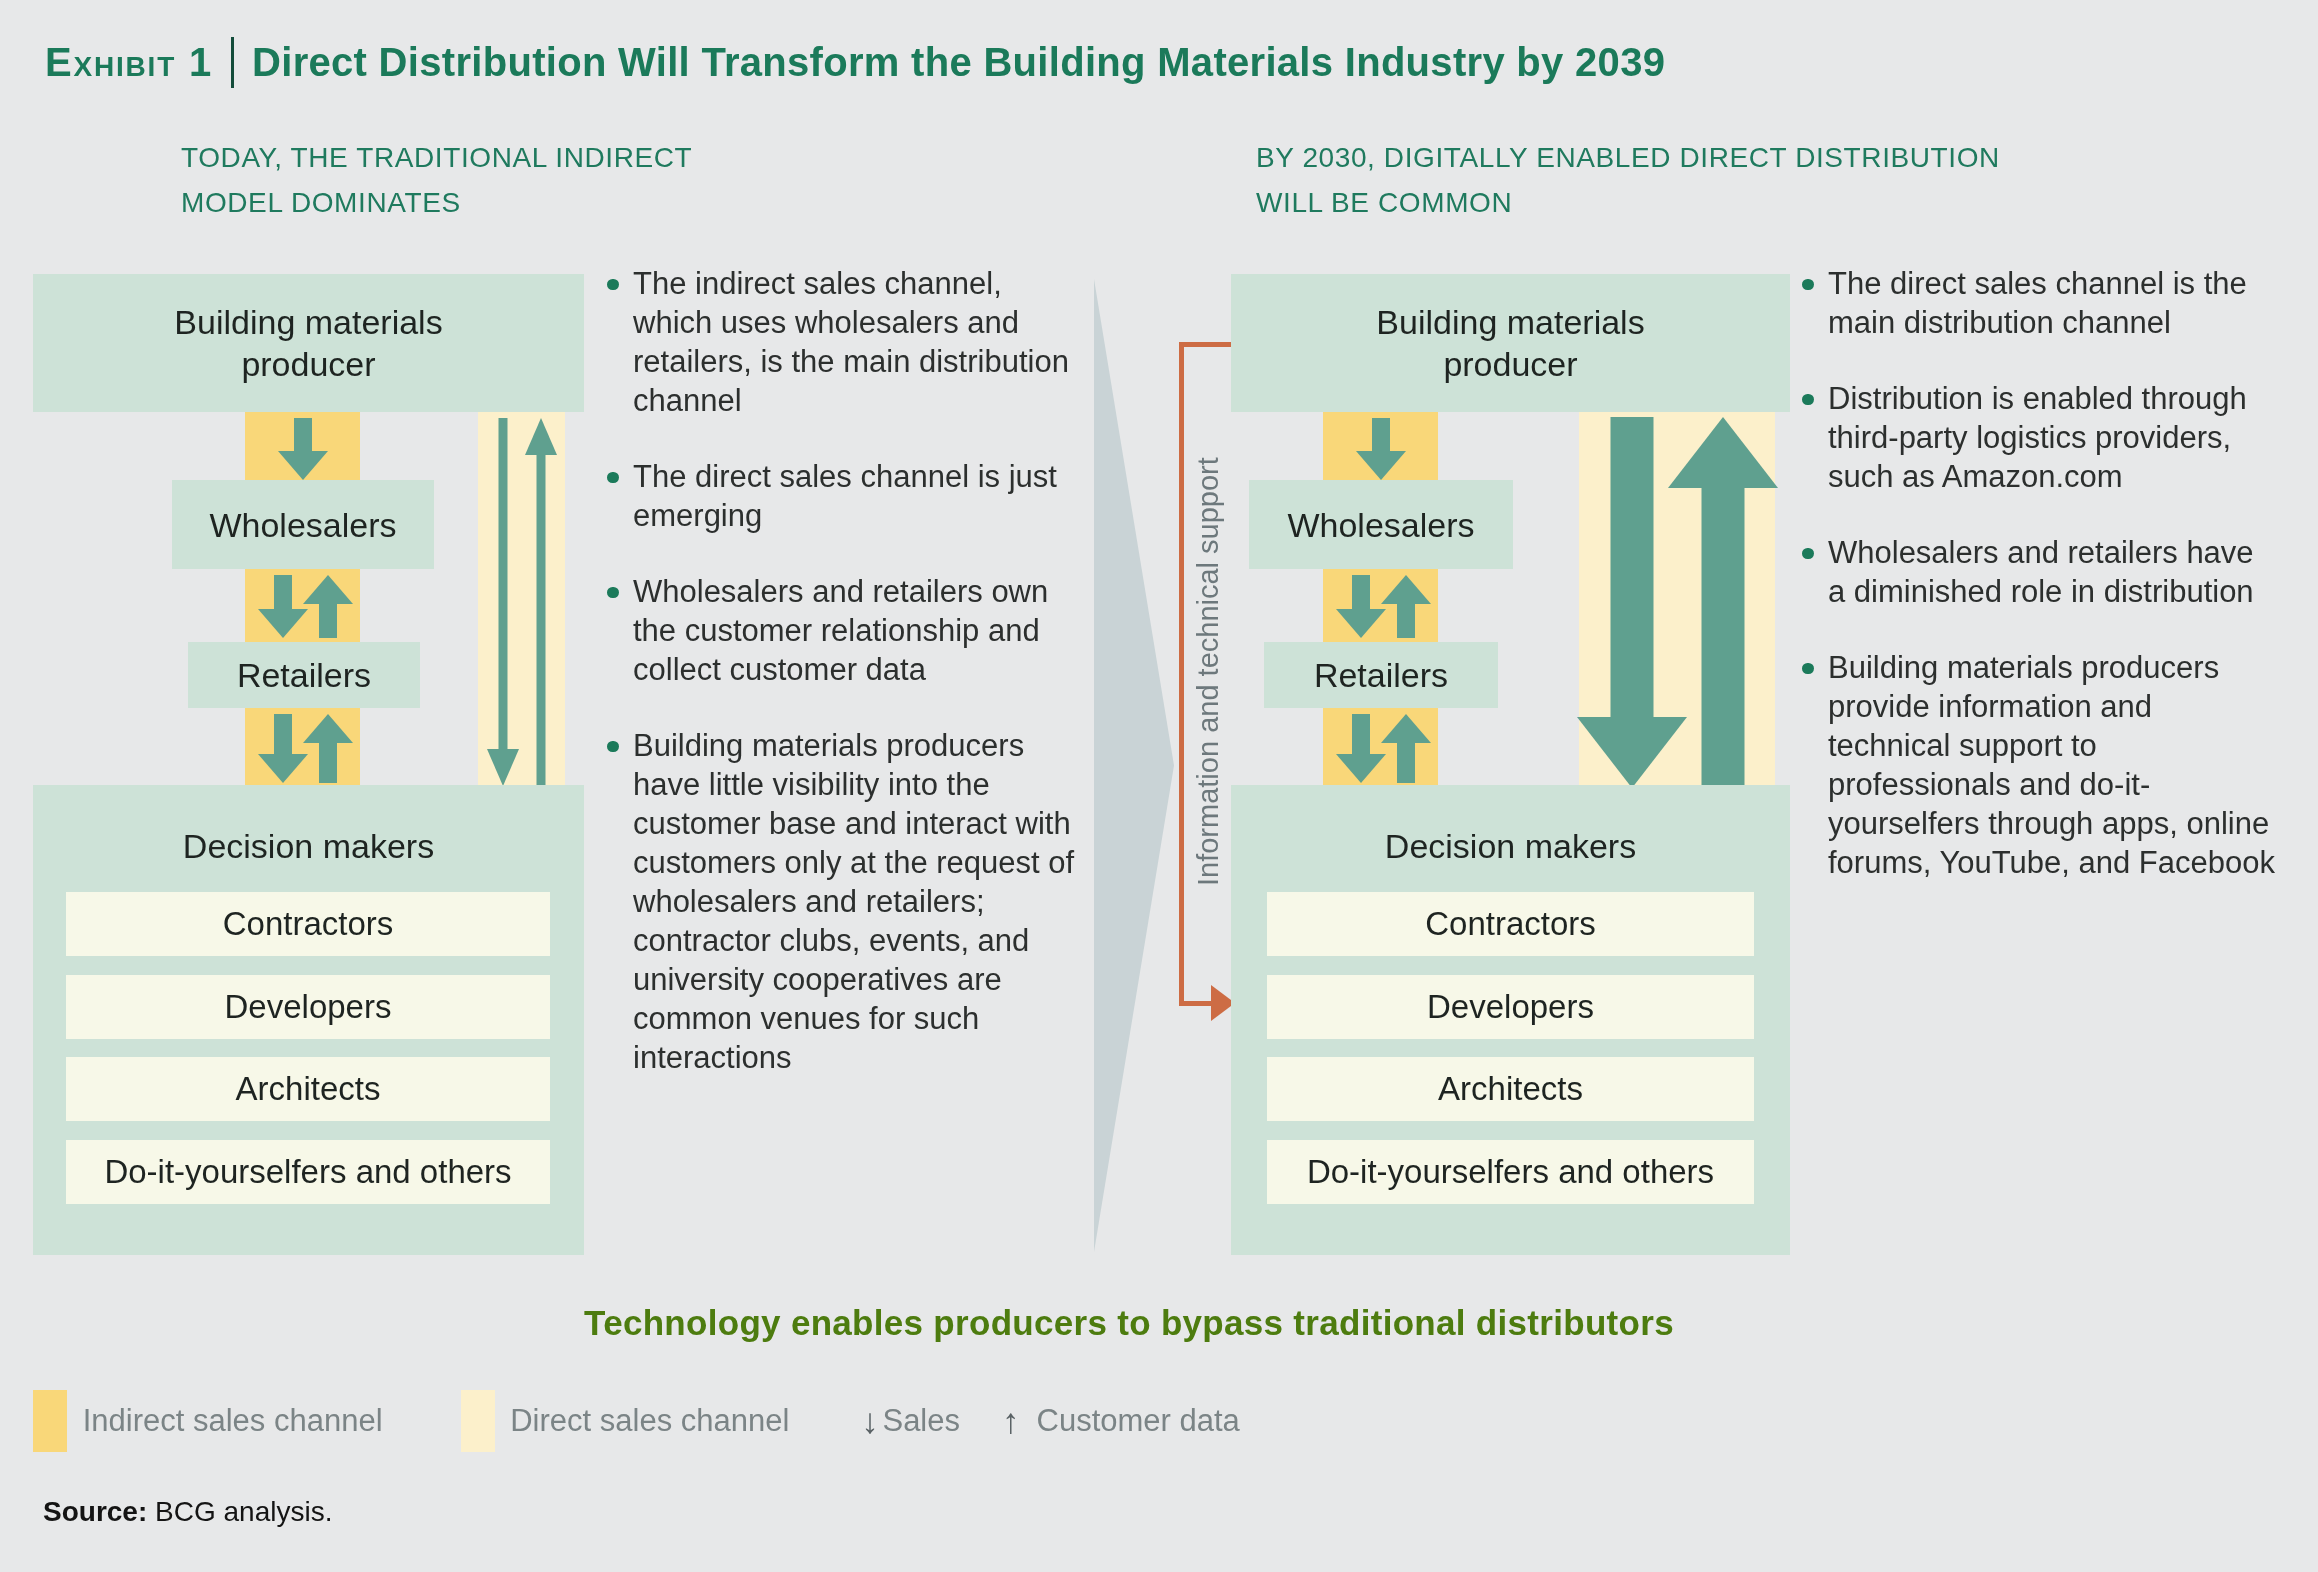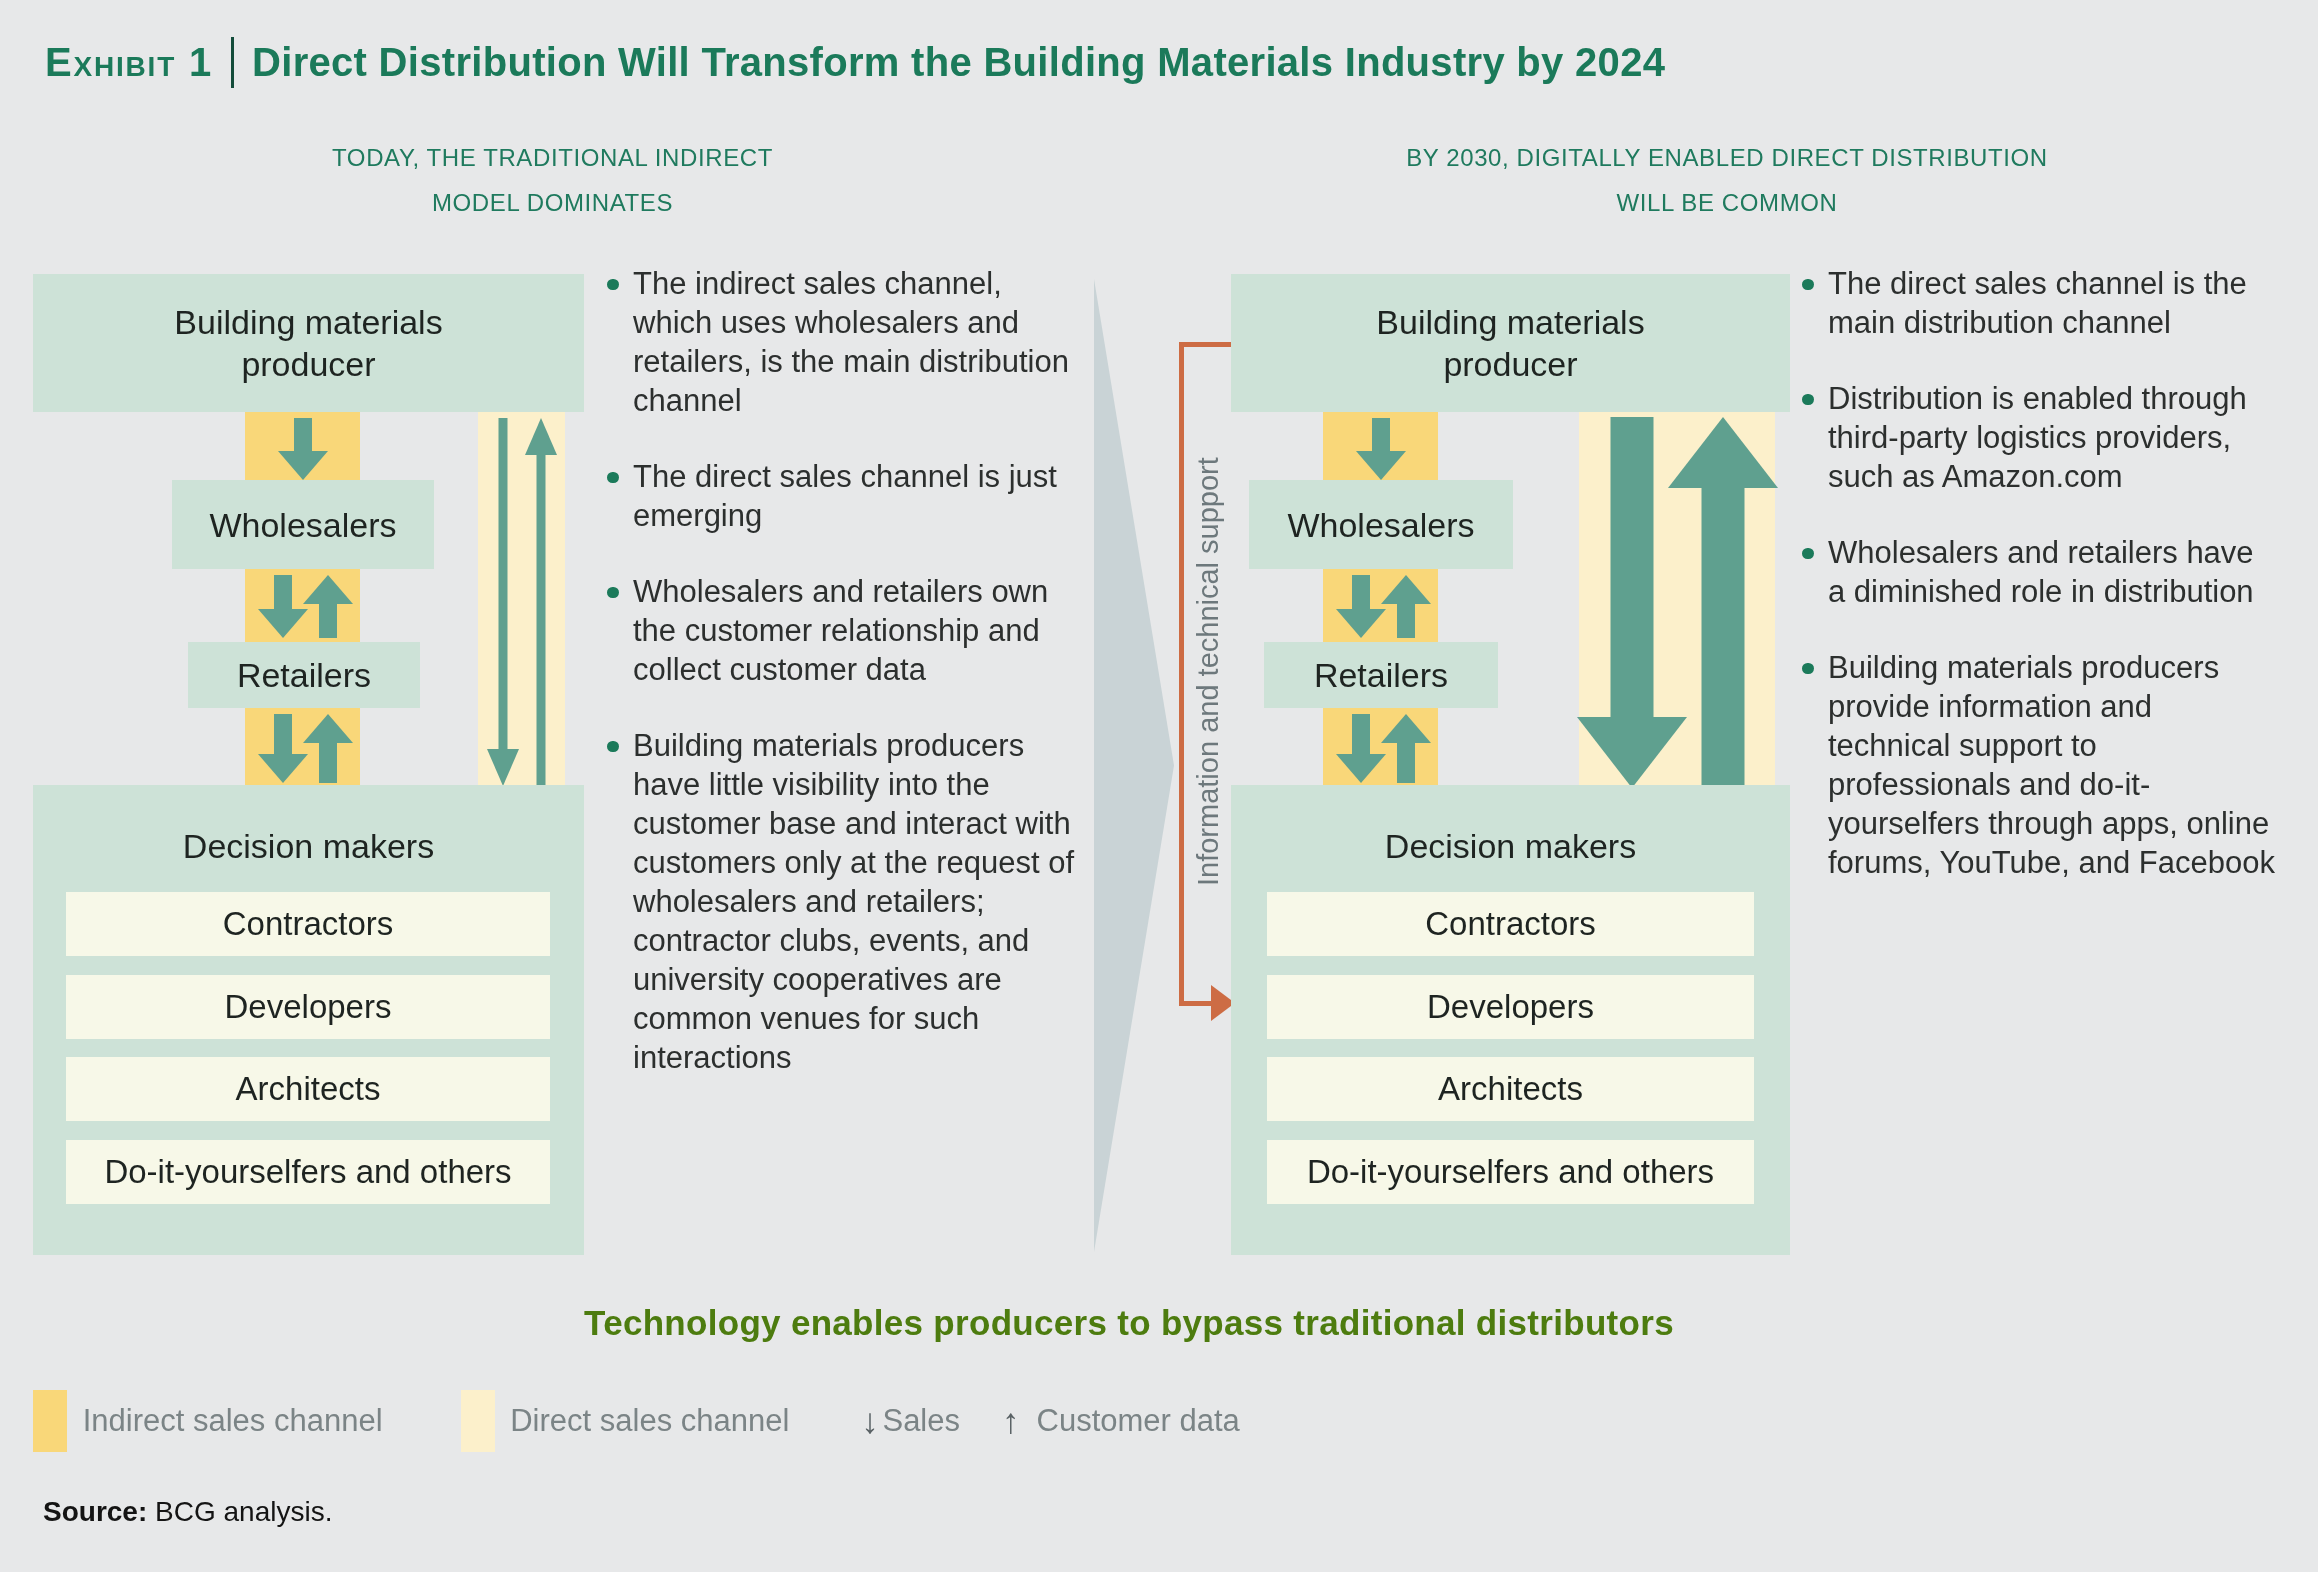--- a/index.html
+++ b/index.html
@@ -6,21 +6,21 @@
   .page{position:relative;width:2319px;height:1573px;background:#e7e8e9;overflow:hidden;
         font-family:"Liberation Sans",sans-serif;color:#232826;}
 
   
   .title-row{position:absolute;left:45px;top:29px;display:flex;align-items:center;color:#1b7a5a;margin-top:8px;}
   .exhibit{font-weight:bold;font-size:40px;font-variant:small-caps;letter-spacing:1.8px;}
   .title-sep{width:3px;height:51px;background:#134c3a;margin:0 18px;}
   .title-main{font-weight:bold;font-size:40px;letter-spacing:0.3px;}
 
   
-  .col-header{position:absolute;text-align:center;color:#1f7a5e;font-size:24px;line-height:45px;letter-spacing:0.6px;}
+  .col-header{position:absolute;text-align:left;color:#1f7a5e;font-size:28px;line-height:45px;letter-spacing:0.6px;}
 
   
   .gbox{position:absolute;background:#cde2d7;display:flex;align-items:center;justify-content:center;}
   .box-label{font-size:34px;line-height:42px;color:#1e2421;text-align:center;}
   .band{position:absolute;}
   .band.gold{background:#f9d779;}
   .band.pale{background:#fcf0cb;}
   .dm-title{position:absolute;width:100%;text-align:center;font-size:34px;color:#1e2421;}
   .dm-row{position:absolute;background:#f7f8e8;display:flex;align-items:center;justify-content:center;
           font-size:33px;color:#1e2421;}
@@ -71,21 +71,21 @@
   .source b{font-weight:bold;}
 </style>
 </head>
 <body>
 
 <div class="page">
 
   <div class="title-row">
     <span class="exhibit">Exhibit 1</span>
     <span class="title-sep"></span>
-    <span class="title-main">Direct Distribution Will Transform the Building Materials Industry by 2024</span>
+    <span class="title-main">Direct Distribution Will Transform the Building Materials Industry by 2039</span>
   </div>
 
   <div class="col-header" style="left:181px;top:135px;width:743px;">
     <div>TODAY, THE TRADITIONAL INDIRECT</div>
     <div>MODEL DOMINATES</div>
   </div>
   <div class="col-header" style="left:1256px;top:135px;width:942px;">
     <div>BY 2030, DIGITALLY ENABLED DIRECT DISTRIBUTION</div>
     <div>WILL BE COMMON</div>
   </div>

